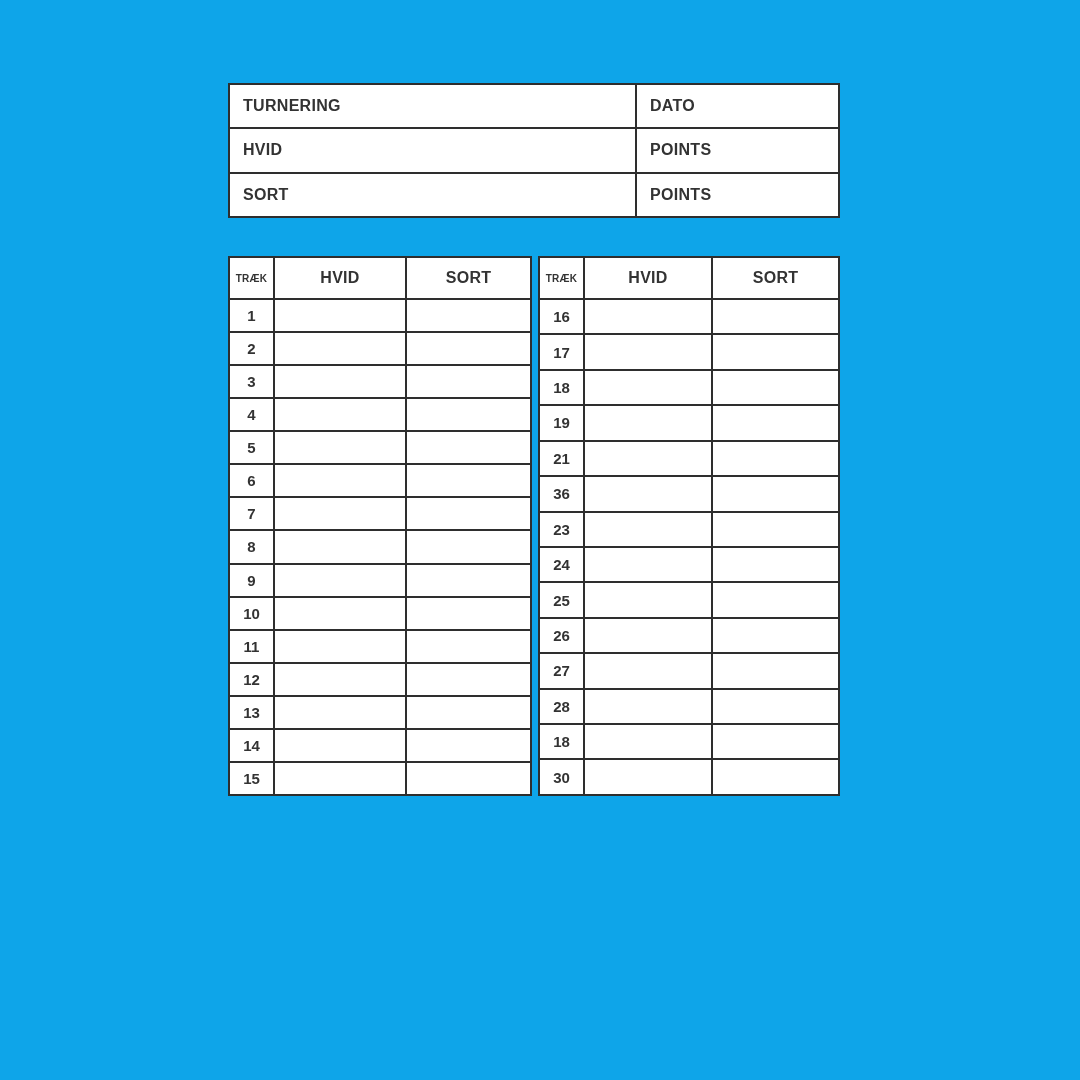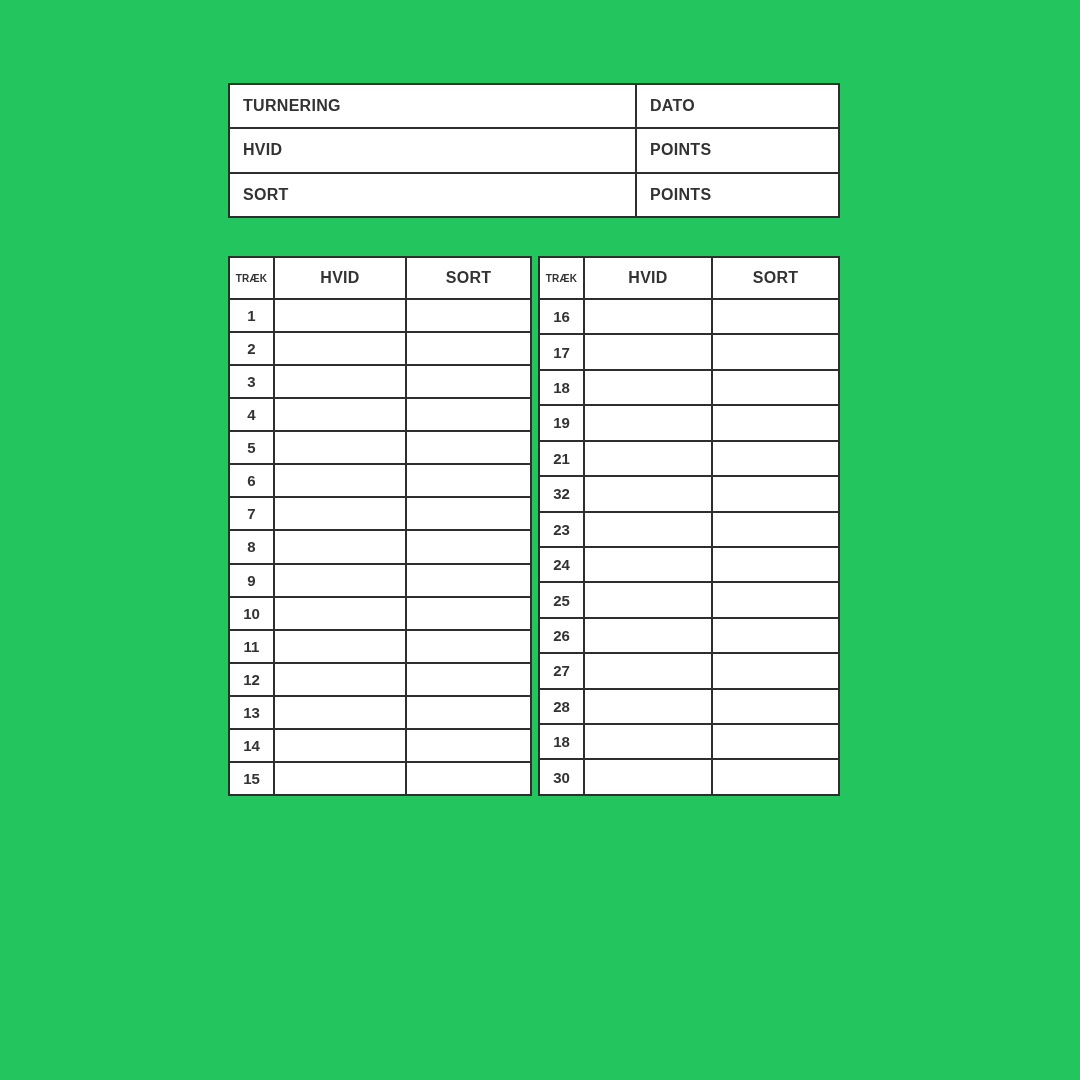--- a/index.html
+++ b/index.html
@@ -1,18 +1,18 @@
 <!DOCTYPE html>
 <html><head>
 <meta charset="utf-8">
 <style>
   * { margin:0; padding:0; box-sizing:border-box; }
   html,body { width:1080px; height:1080px; background:#ffffff; }
   body { font-family:"Liberation Sans", sans-serif; color:#333333; }
-  .sheet { position:relative; width:1080px; height:1080px; background:#22c55e; overflow:hidden; }
+  .sheet { position:relative; width:1080px; height:1080px; background:#0ea5e9; overflow:hidden; }
 
   table { border-collapse:collapse; table-layout:fixed; position:absolute; }
   td, th { border:2px solid #2e2e2e; background:#ffffff; }
 
   
   .info-table { left:228px; top:83px; width:610px; height:135px; }
   .info-table td {
     font-weight:bold; font-size:16px; letter-spacing:0.3px;
     padding-left:13px; vertical-align:middle; text-align:left;
   }
@@ -194,21 +194,21 @@
           <td class="num">19</td>
           <td></td>
           <td></td>
         </tr>
       <tr>
           <td class="num">21</td>
           <td></td>
           <td></td>
         </tr>
       <tr>
-          <td class="num">32</td>
+          <td class="num">36</td>
           <td></td>
           <td></td>
         </tr>
       <tr>
           <td class="num">23</td>
           <td></td>
           <td></td>
         </tr>
       <tr>
           <td class="num">24</td>

